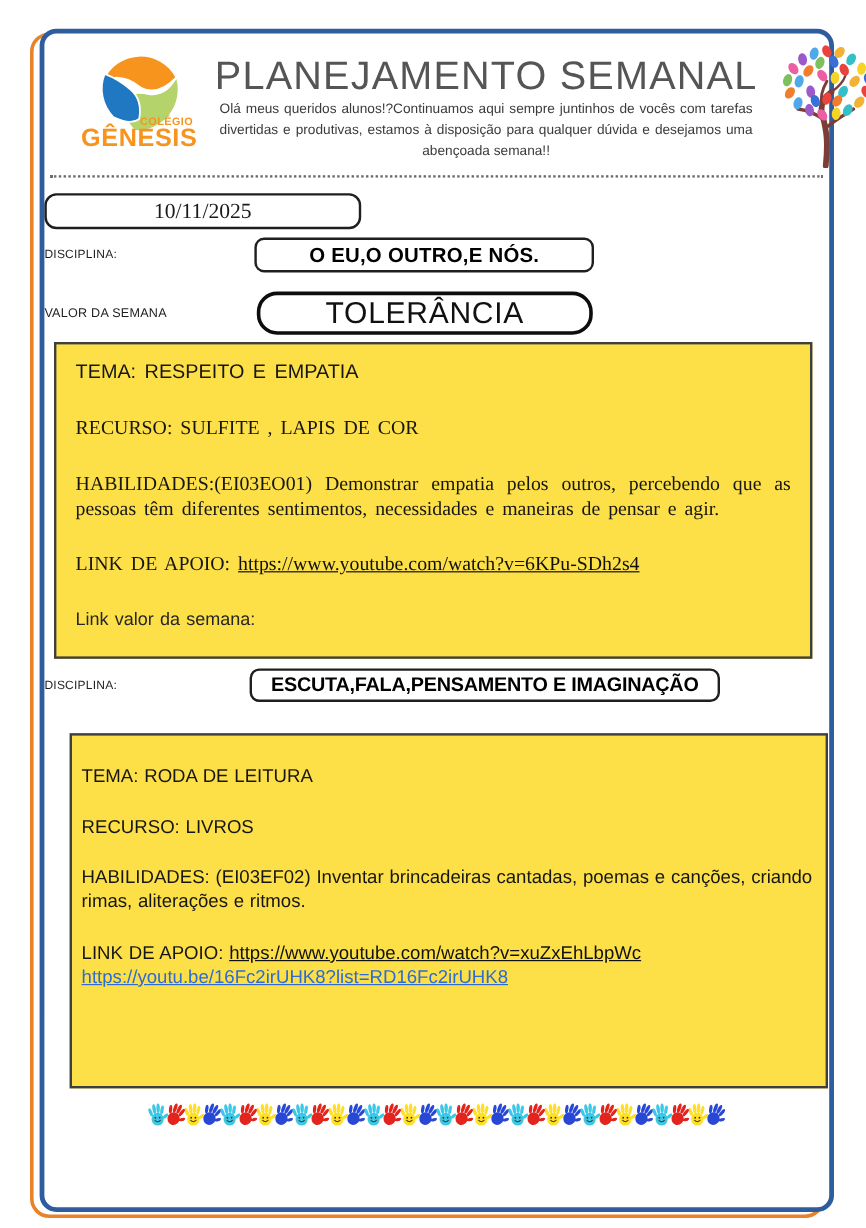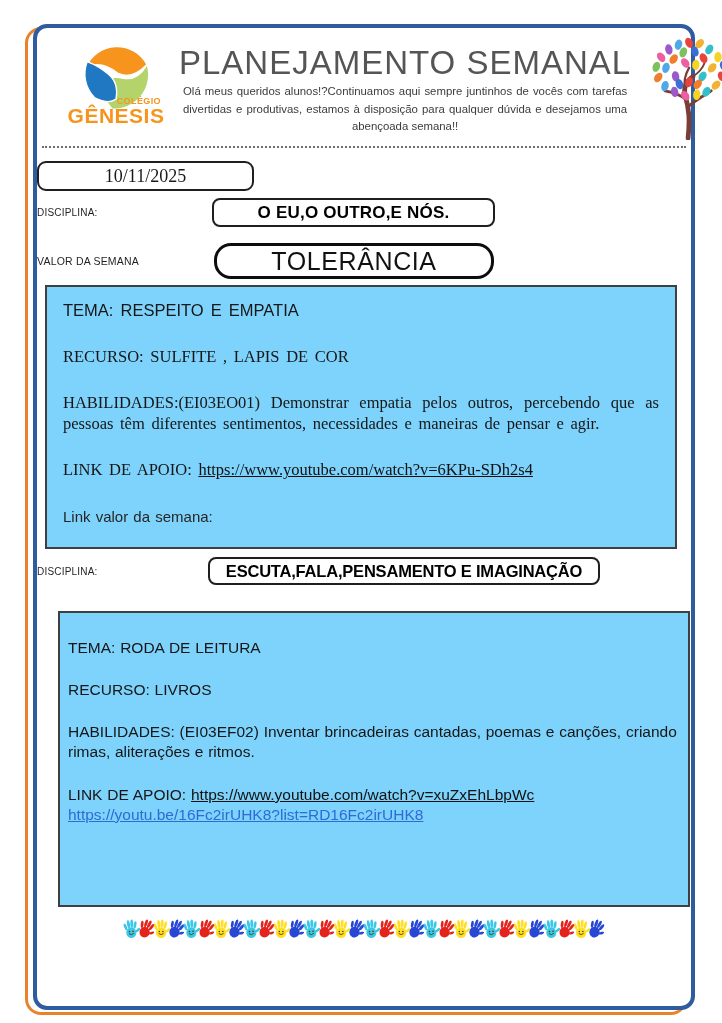--- a/index.html
+++ b/index.html
@@ -44,38 +44,38 @@
   
   .row{display:flex;align-items:center;}
   .day-label{font-weight:700;font-size:15.5px;letter-spacing:.2px;color:#111;}
   .row-mon-day{margin-top:13px;}
   .row-mon-day .day-label{padding-left:28px;width:178px;}
   .date-box{
     height:30px;border:2px solid #1f1f1f;border-radius:9px;background:#fff;
     display:flex;align-items:center;justify-content:center;
     font-family:"Liberation Serif","DejaVu Serif",serif;font-size:18px;color:#1a1a1a;
   }
-  .date-box.mon{width:217px;}
+  .date-box.mon{width:264px;border-radius:10px;}
   .label-col{width:168px;font-size:10px;color:#1f1f1f;letter-spacing:.2px;}
   .row-mon-disc{margin-top:7px;}
   .disc-box{
     margin-left:7px;height:29px;border:2px solid #1f1f1f;border-radius:8px;background:#fff;
     display:flex;align-items:center;justify-content:center;font-weight:700;color:#000;
   }
   .disc-box.mon{width:283px;font-size:17px;letter-spacing:.2px;}
   .row-valor{margin-top:16px;}
   .label-col.valor{font-size:10.5px;}
   .valor-box{
     margin-left:9px;width:280px;height:36px;border:3.5px solid #0d0d0d;border-radius:17px;
     background:#fff;display:flex;align-items:center;justify-content:center;
     font-size:25px;font-weight:500;letter-spacing:.6px;color:#111;
   }
 
   
-  .content-box{border:2px solid #3f3f3f;background:#7dd3fc;color:#161616;}
+  .content-box{border:2px solid #3f3f3f;background:#fde047;color:#161616;}
   .box1{
     margin:6px 0 0 8px;width:632px;min-height:264px;
     padding:13px 16px 12px;font-size:16.5px;line-height:1.28;word-spacing:2.5px;
   }
   .box1 p{margin:0;}
   .box1 .gap{margin-top:25px;font-family:Liberation Serif, serif;}
   .box1 .just{text-align:justify;}
   .box1 .link-valor{margin-top:26px;font-size:15px;word-spacing:1px;color:#262626;}
   a.doc-link{color:#111;text-decoration:underline;cursor:pointer;}
   a.doc-link.blue{color:var(--link-blue);}

